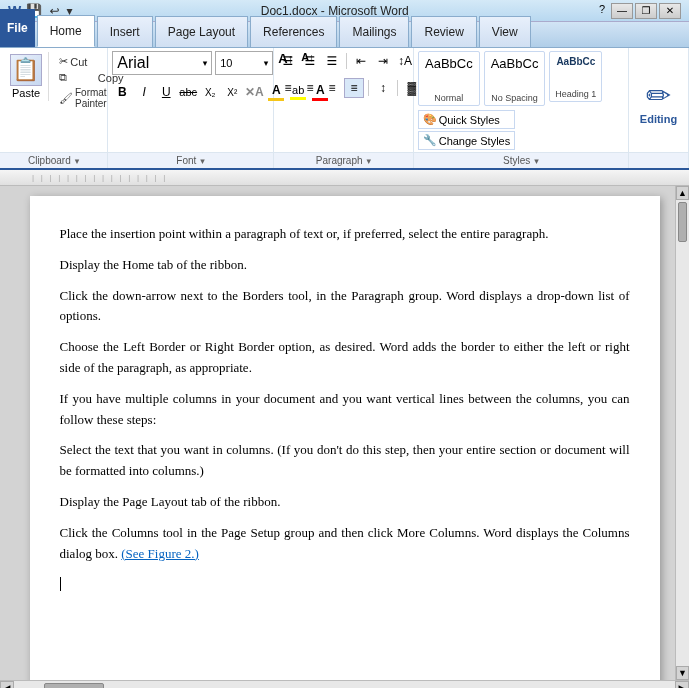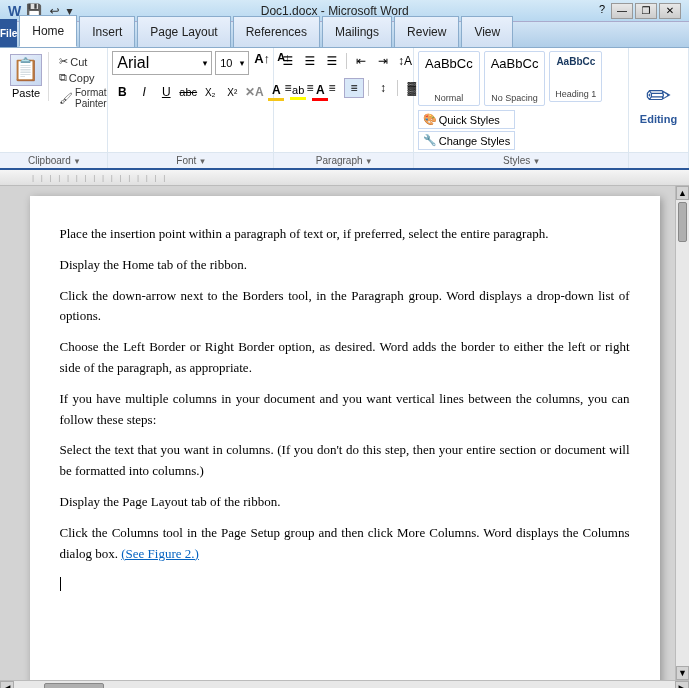--- a/index.html
+++ b/index.html
@@ -29,24 +29,24 @@
       background: linear-gradient(to bottom, #d2e4f5, #b0cee8);
       height: 26px;
       display: flex;
       align-items: flex-end;
       padding-left: 0;
       border-bottom: 1px solid #8aaccc;
     }
     .tab-file {
       background: #2b579a;
       color: white;
-      padding: 4px 0;
-      font-size: 10px;
+      padding: 4px 7px;
+      font-size: 12px;
       font-weight: bold;
-      height: 28px;
+      height: 38px;
       display: flex;
       align-items: center;
       cursor: pointer;
     }
     .tab {
       background: linear-gradient(to bottom, #e8f0fb, #d0dff2);
       border: 1px solid #8aaccc;
       border-bottom: none;
       padding: 15px 12px;
       font-size: 12px;
@@ -124,21 +124,21 @@
       display: flex;
       align-items: center;
       justify-content: space-between;
       cursor: pointer;
     }
     .font-size-box {
       background: white;
       border: 1px solid #aaa;
       padding: 2px 4px;
       font-size: 11px;
-      width: 34px;
+      width: 58px;
       display: flex;
       align-items: center;
       justify-content: space-between;
       cursor: pointer;
     }
     .font-row { display: flex; gap: 3px; margin-bottom: 3px; }
     .font-btns-row { display: flex; gap: 2px; align-items: center; }
     .font-btn {
       width: 20px; height: 20px;
       display: flex; align-items: center; justify-content: center;
@@ -360,21 +360,21 @@
           <div class="paste-icon" style="font-size:22px;">📋</div>
           <div style="font-size:11px;margin-top:1px;">Paste</div>
         </div>
         <div class="clipboard-btns">
           <div class="clip-btn">
             <span style="font-size:11px;">✂</span>
             <span style="font-size:11px;">Cut</span>
           </div>
           <div class="clip-btn">
             <span style="font-size:11px;">⧉</span>
-            <span style="font-size:11px;">Copy</span>
+            <span style="font-size:11px;margin-left:29px;">Copy</span>
           </div>
           <div class="clip-btn">
             <span style="font-size:11px;">🖌</span>
             <span style="font-size:10px;">Format Painter</span>
           </div>
         </div>
       </div>
       <div class="group-footer">
         <span>Clipboard</span>
         <span class="group-footer-expand">▾</span>

